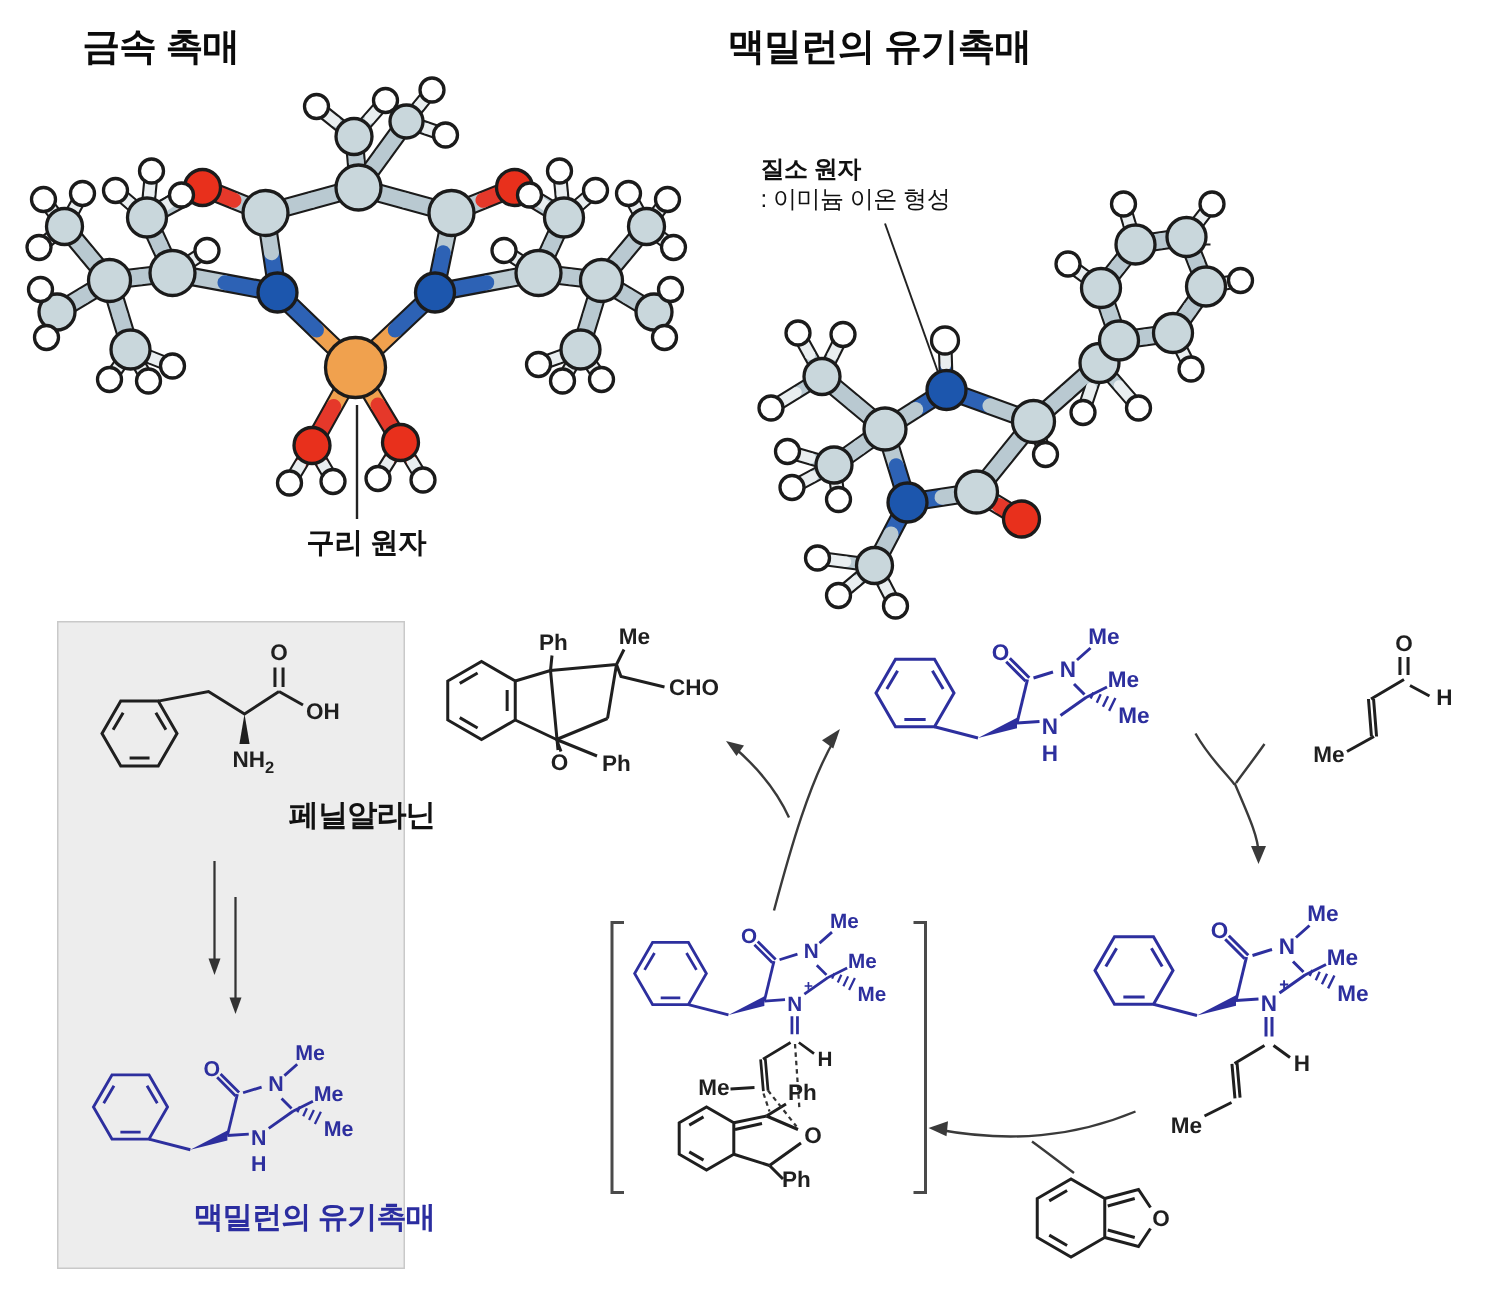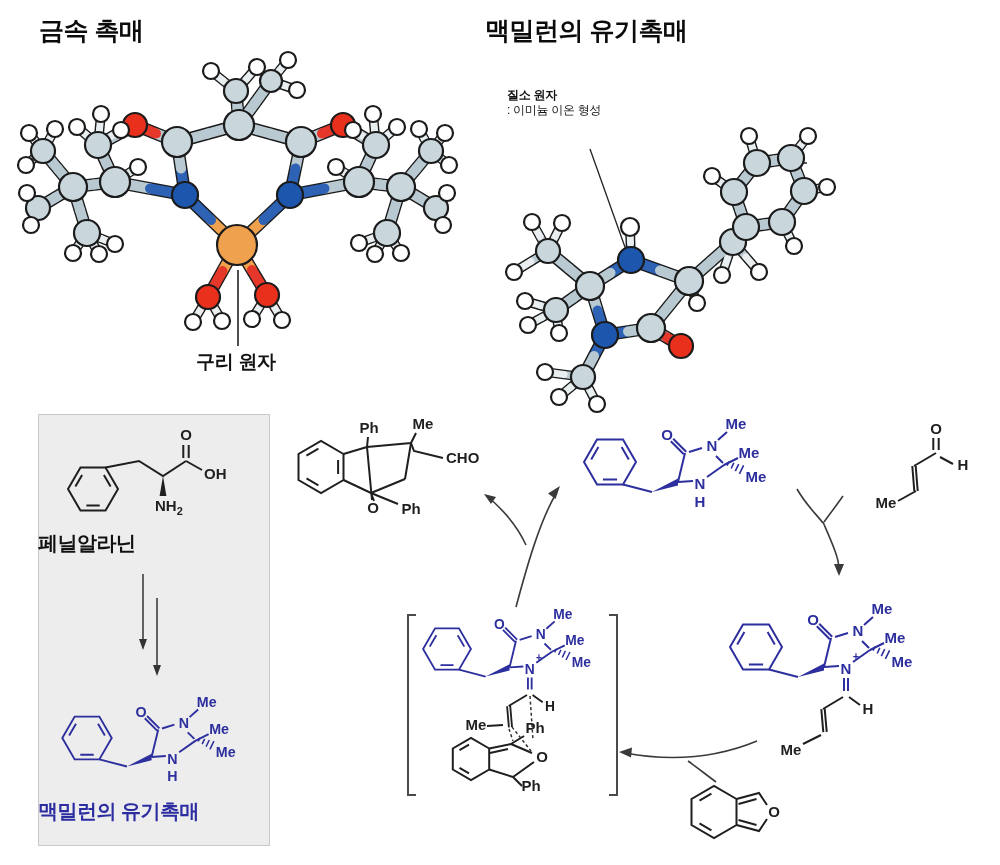--- a/index.html
+++ b/index.html
@@ -1,24 +1,24 @@
 <!DOCTYPE html>
 <html><head>
 <meta charset="utf-8">
 <style>
   html,body{margin:0;padding:0;background:#fff;}
   #page{position:relative;width:1000px;height:865px;background:#ffffff;overflow:hidden;
         font-family:"Liberation Sans","DejaVu Sans",sans-serif;}
   .abs{position:absolute;}
   .title{font-size:25px;font-weight:800;color:#0b0b0b;letter-spacing:-0.5px;}
-  .note{font-size:12px;color:#111;line-height:1.28;letter-spacing:-0.3px;}
+  .note{font-size:16px;color:#111;line-height:1.28;letter-spacing:-0.3px;margin-top:16px;}
   .note b{font-weight:800;}
   .small-label{font-size:19px;font-weight:600;color:#111;letter-spacing:-0.3px;}
   #graybox{left:38px;top:414px;width:230px;height:430px;background:#ededed;border:1px solid #c9c9c9;}
-  .box-label{width:252px;text-align:left;font-size:20px;letter-spacing:-0.5px;}
+  .box-label{width:252px;text-align:right;font-size:20px;letter-spacing:-0.5px;}
   svg{overflow:visible;}
   svg text{font-family:"Liberation Sans","DejaVu Sans",sans-serif;}
   .atxt{font-size:15px;font-weight:bold;}
   .blue{fill:#2d2f9e;}
   .blk{fill:#1f1f1f;}
 </style>
 </head>
 <body>
 
 <div id="page">
@@ -546,24 +546,24 @@
   <svg class="abs" style="left:664px;top:762px" width="154" height="104">
     <g stroke="#1f1f1f" stroke-width="2" fill="none">
       <path d="M72.5,37 L50,24 L27.5,37 L27.5,63 L50,76 L72.5,63 Z"></path>
       <path d="M47.4,31.7 L35.5,38.6 M35.5,61.4 L47.4,68.3"></path>
       <path d="M72.5,37 L95,31 L103,43 M103,57 L95,69 L72.5,63"></path>
       <path d="M74.5,42 L92.5,37 M92.5,63 L74.5,58"></path>
     </g>
     <text x="110" y="55" class="atxt blk" text-anchor="middle">O</text>
   </svg>
 
-  <div class="abs title" style="left:39px;top:14px">금속 촉매</div>
+  <div class="abs title" style="left:55px;top:14px">금속 촉매</div>
   <div class="abs title" style="left:485px;top:14px">맥밀런의 유기촉매</div>
 
-  <div class="abs small-label" style="left:196px;top:349px;width:88px;text-align:left">구리 원자</div>
+  <div class="abs small-label" style="left:196px;top:349px;width:88px;text-align:right">구리 원자</div>
 
   <div class="abs note" style="left:507px;top:88px">
     <b>질소 원자</b><br>
     <span>: 이미늄 이온 형성</span>
   </div>
 
 
   <div class="abs box-label" style="left:38px;top:530px;font-weight:600;color:#111">페닐알라닌</div>
   <div class="abs box-label" style="left:38px;top:798px;font-weight:800;color:#2b2da0">맥밀런의 유기촉매</div>
 

